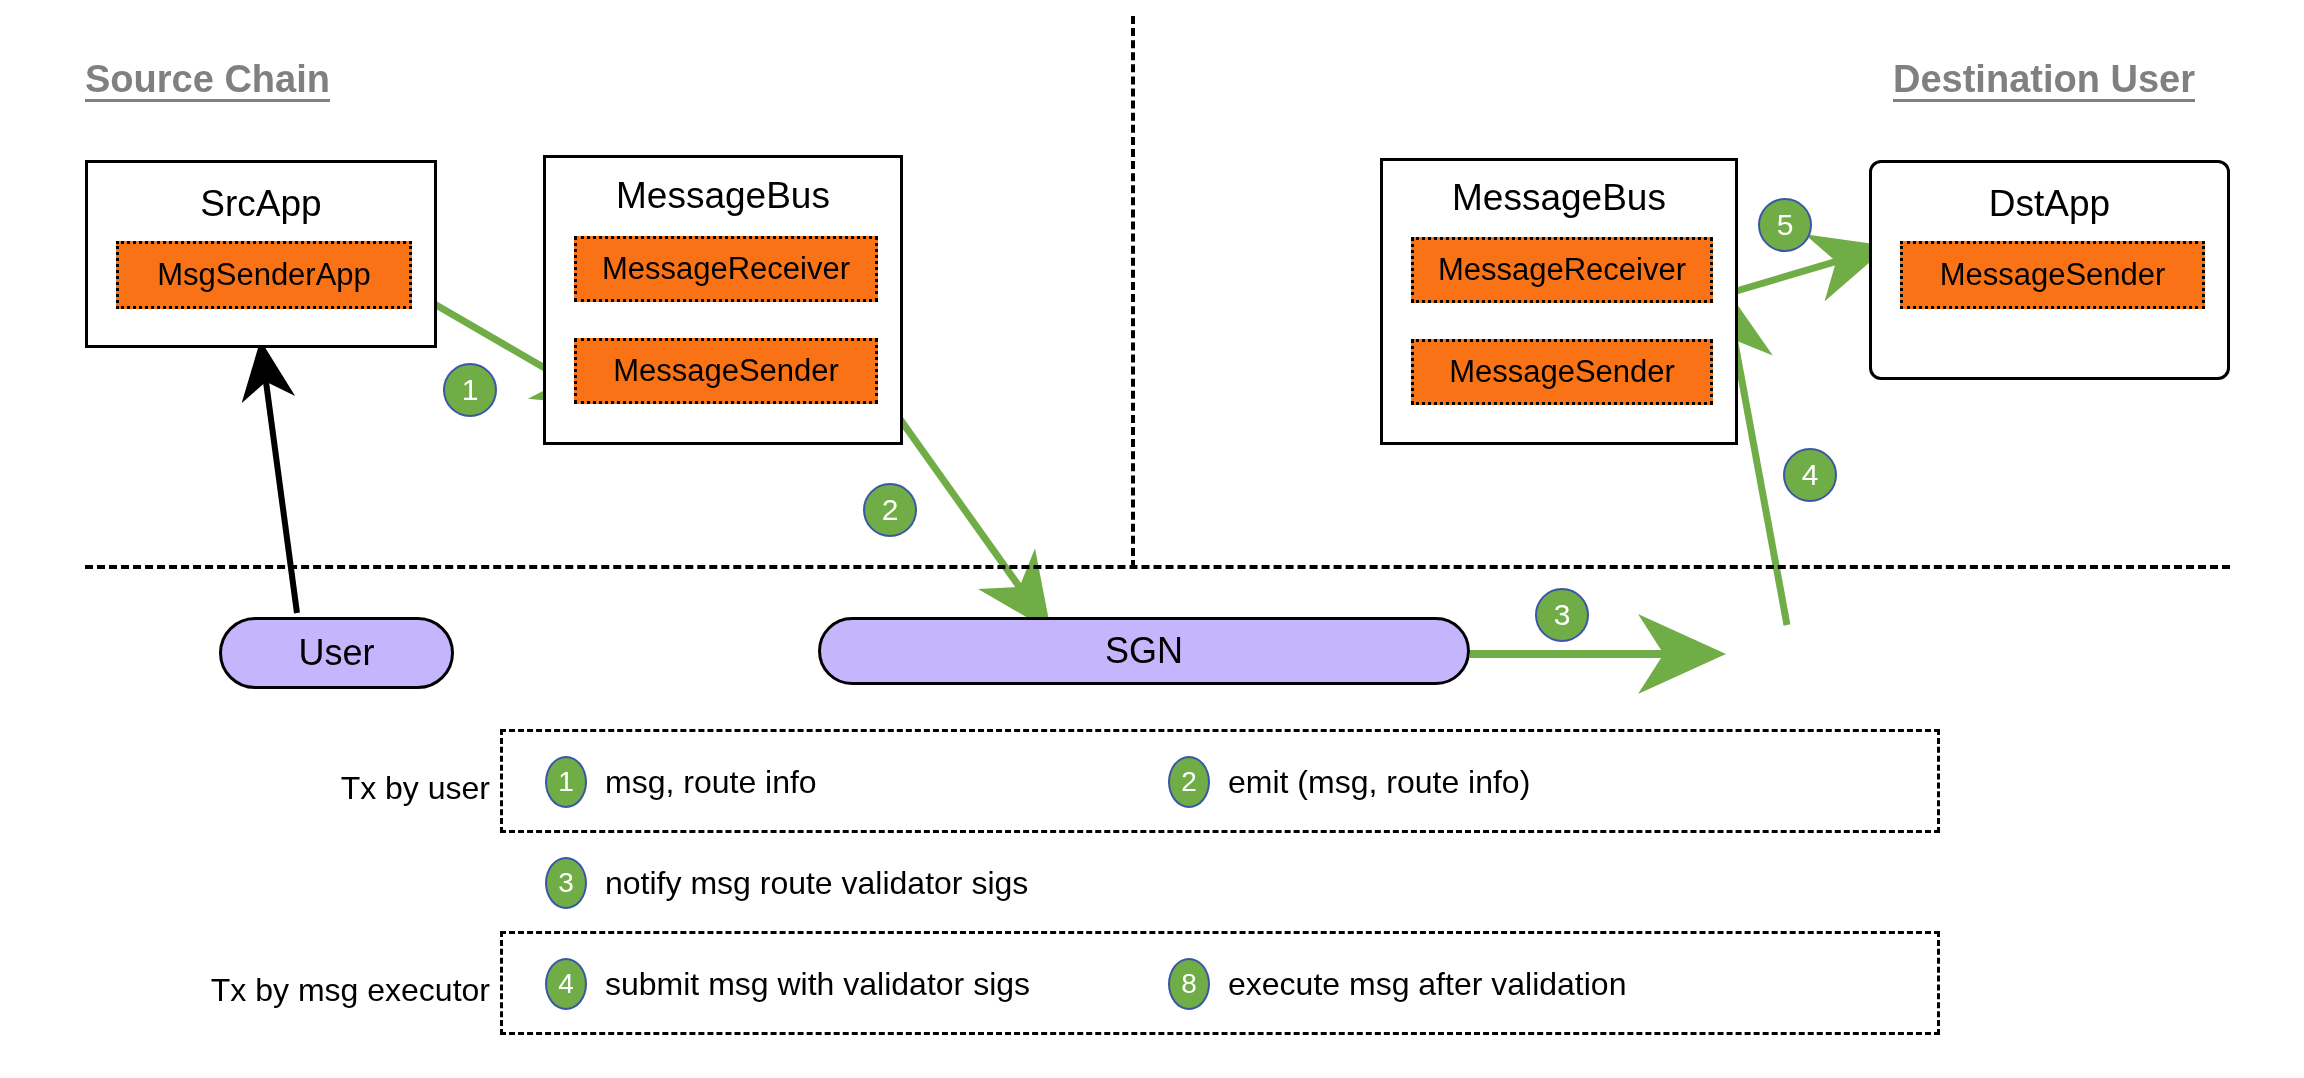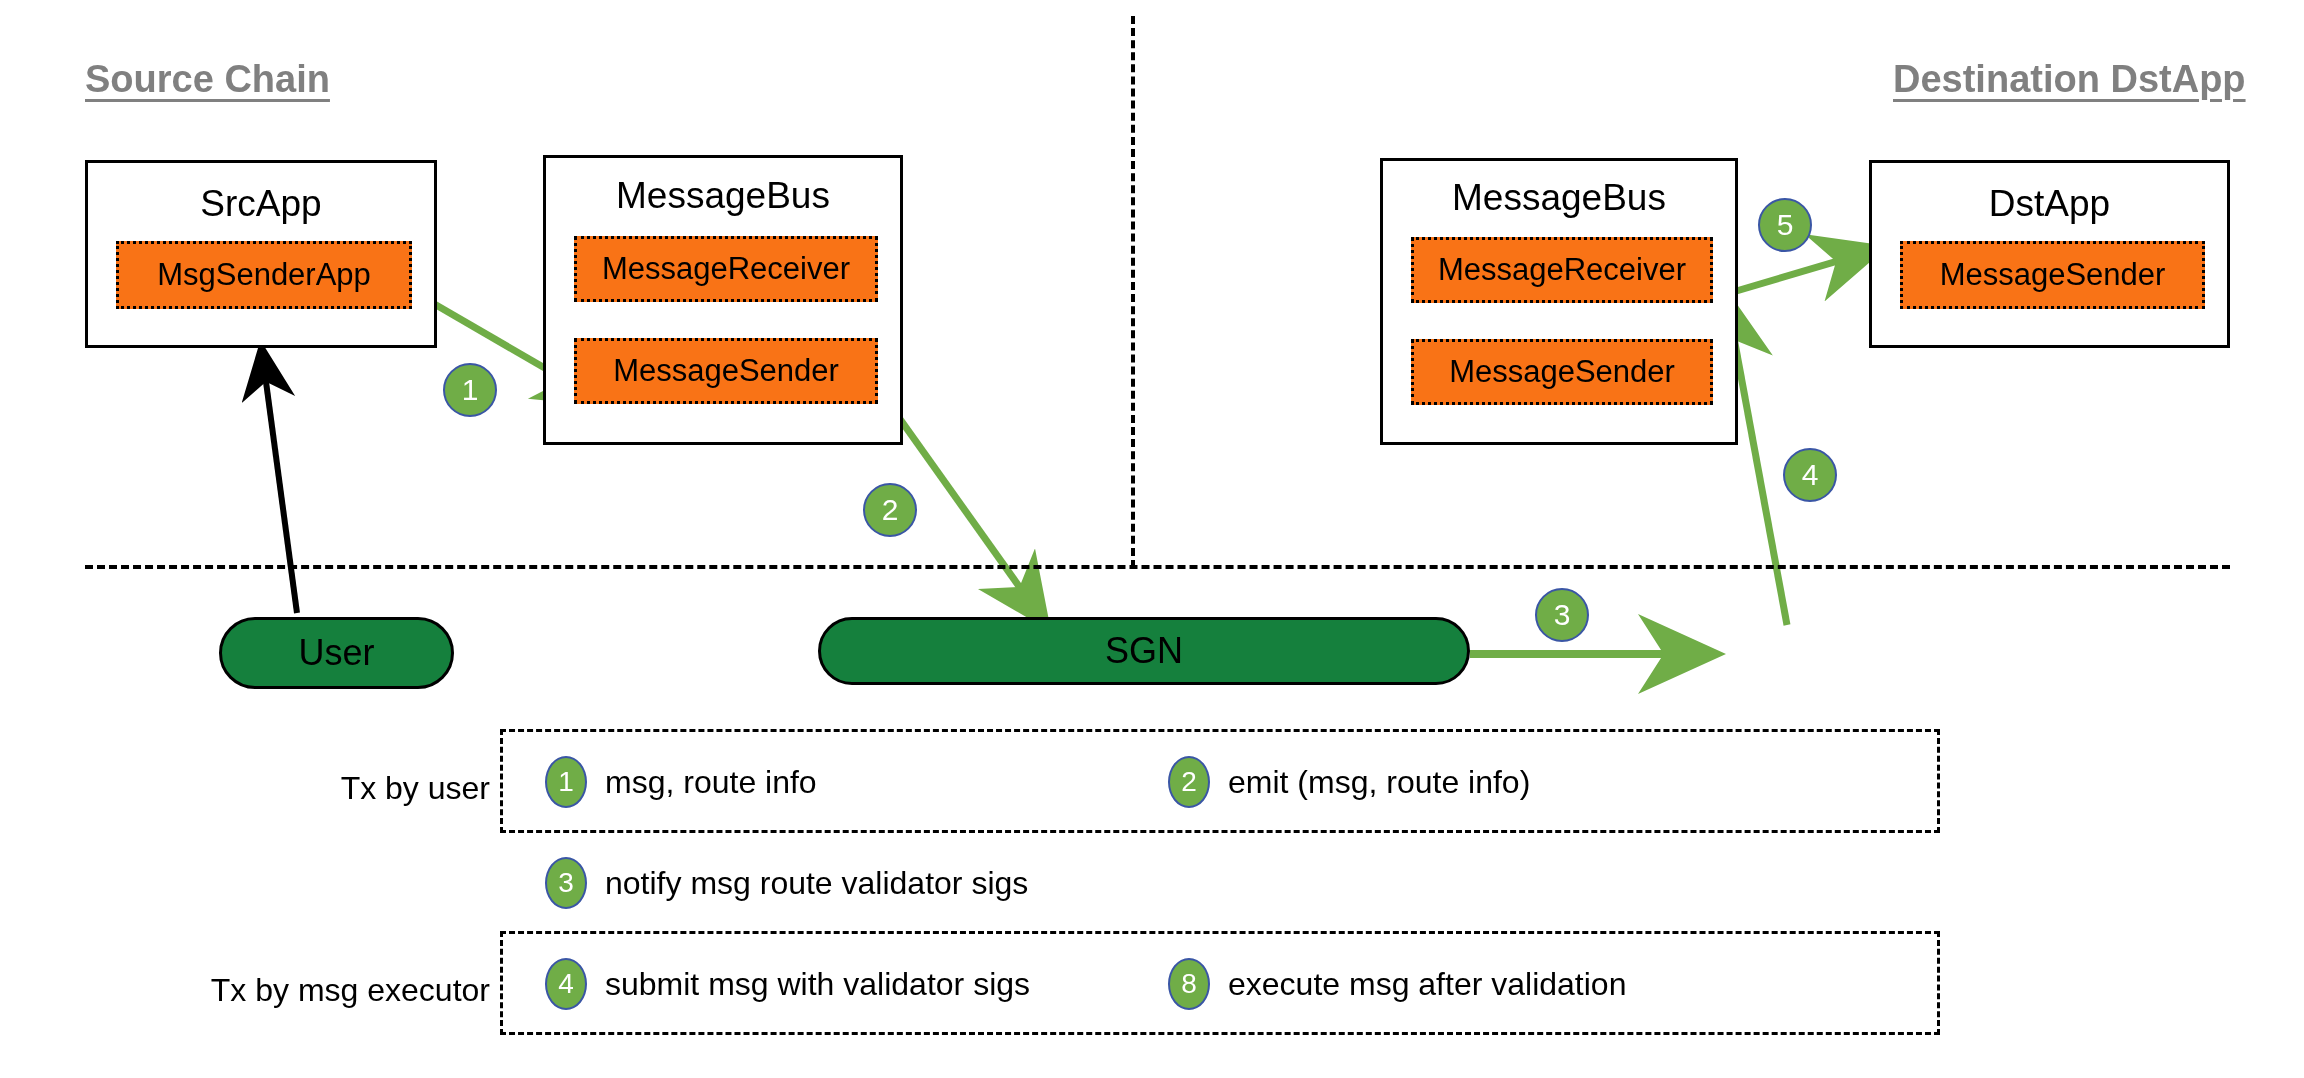--- a/index.html
+++ b/index.html
@@ -60,21 +60,21 @@
     justify-content: center;
     font-size: 31px;
     color: #000000;
     white-space: nowrap;
   }
 
   
   .pill {
     position: absolute;
     border: 3px solid #000000;
-    background: #15803d;
+    background: #c4b5fd;
     box-sizing: border-box;
     display: flex;
     align-items: center;
     justify-content: center;
     font-size: 36px;
     color: #000000;
     white-space: nowrap;
   }
 
   
@@ -175,21 +175,21 @@
 
     <line x1="1787" y1="625" x2="1727" y2="300" stroke="#70ad47" stroke-width="7" marker-end="url(#ahead-green)"></line>
 
     <line x1="1716" y1="297" x2="1875" y2="250" stroke="#70ad47" stroke-width="7" marker-end="url(#ahead-green)"></line>
 
     <line x1="297" y1="613" x2="262" y2="352" stroke="#000000" stroke-width="6" marker-end="url(#ahead-black)"></line>
   </svg>
 
   <div class="chain-title" style="left:85px; top:58px;">Source Chain</div>
 
-  <div class="chain-title" style="left:1893px; top:58px;">Destination DstApp</div>
+  <div class="chain-title" style="left:1893px; top:58px;">Destination User</div>
 
   <div class="v-divider" style="left:1131px; top:16px; height:552px;"></div>
 
   <div class="h-divider" style="left:85px; top:565px; width:2145px;"></div>
 
   <div class="node-box" style="left:85px; top:160px; width:352px; height:188px;">
     <div class="node-box-title" style="top:20px;">SrcApp</div>
     <div class="inner-box" style="left:28px; top:78px; width:296px; height:68px;">MsgSenderApp</div>
   </div>
 
@@ -198,21 +198,21 @@
     <div class="inner-box" style="left:28px; top:78px; width:304px; height:66px;">MessageReceiver</div>
     <div class="inner-box" style="left:28px; top:180px; width:304px; height:66px;">MessageSender</div>
   </div>
 
   <div class="node-box" style="left:1380px; top:158px; width:358px; height:287px;">
     <div class="node-box-title" style="top:16px;">MessageBus</div>
     <div class="inner-box" style="left:28px; top:76px; width:302px; height:66px;">MessageReceiver</div>
     <div class="inner-box" style="left:28px; top:178px; width:302px; height:66px;">MessageSender</div>
   </div>
 
-  <div class="node-box" style="left:1869px; top:160px; width:361px; height:188px;">
+  <div class="node-box" style="left:1869px; top:160px; width:361px; height:220px;border-radius:12px;">
     <div class="node-box-title" style="top:20px;">DstApp</div>
     <div class="inner-box" style="left:28px; top:78px; width:305px; height:68px;">MessageSender</div>
   </div>
 
   <div class="pill" style="left:219px; top:617px; width:235px; height:72px; border-radius:36px;">User</div>
 
   <div class="pill" style="left:818px; top:617px; width:652px; height:68px; border-radius:36px;">SGN</div>
 
 
   <div class="badge" style="left:443px; top:363px; width:54px; height:54px;">1</div>

